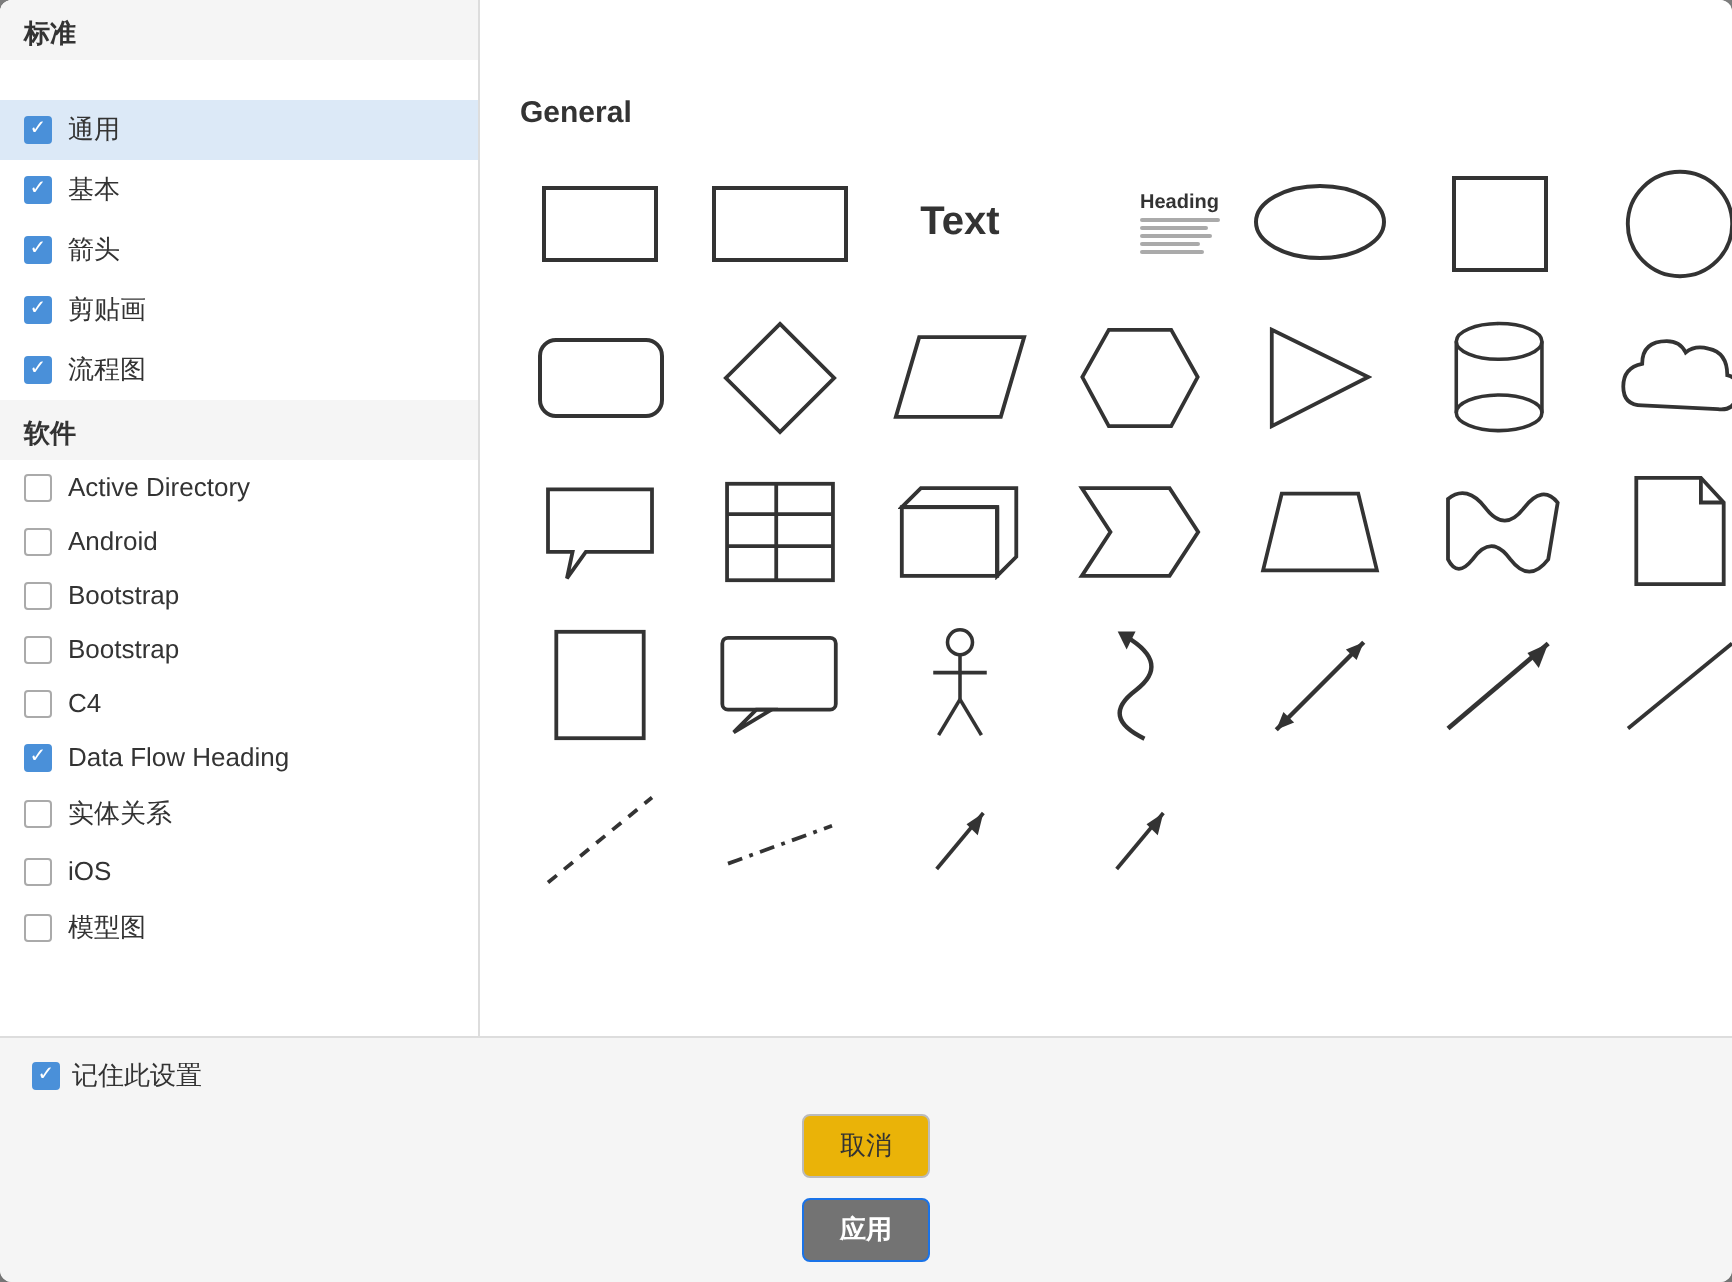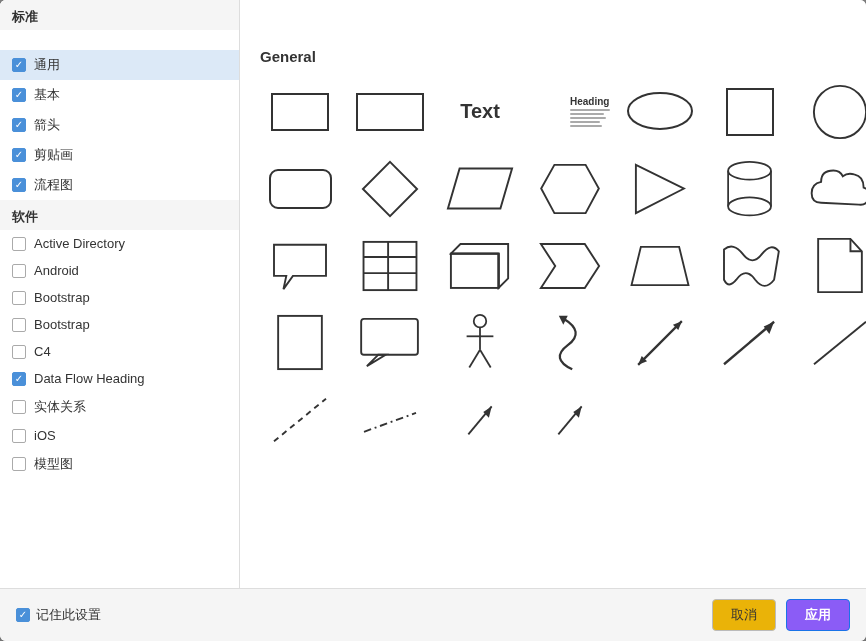--- a/index.html
+++ b/index.html
@@ -135,20 +135,21 @@
       max-height: 58px;
     }
     .footer {
       background: #f5f5f5;
       border-top: 1px solid #ddd;
       padding: 10px 16px;
       display: flex;
       align-items: center;
       justify-content: flex-end;
       gap: 10px;
+      flex-direction: column;
     }
     .footer-left {
       display: flex;
       align-items: center;
       gap: 6px;
       margin-right: auto;
       font-size: 13px;
       color: #333;
     }
     .btn {
@@ -157,21 +158,21 @@
       font-size: 13px;
       cursor: pointer;
       border: 1px solid #ccc;
     }
     .btn-cancel {
       background: #eab308;
       color: #333;
       border: 1px solid #bbb;
     }
     .btn-apply {
-      background: #8b5cf6;
+      background: #737373;
       color: #fff;
       border: 1px solid #1a73e8;
       font-weight: bold;
     }
     
     .sidebar::-webkit-scrollbar { width: 6px; }
     .sidebar::-webkit-scrollbar-thumb { background: #ccc; border-radius: 3px; }
     .main-content::-webkit-scrollbar { width: 6px; }
     .main-content::-webkit-scrollbar-thumb { background: #ccc; border-radius: 3px; }
     .shape-text {

